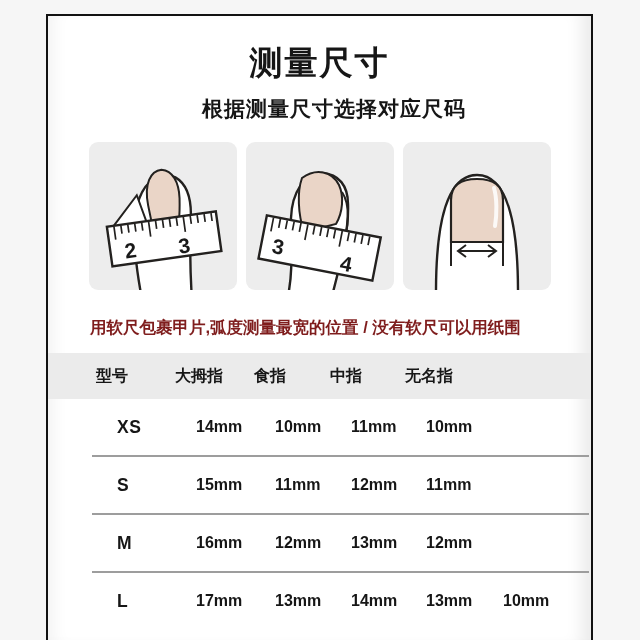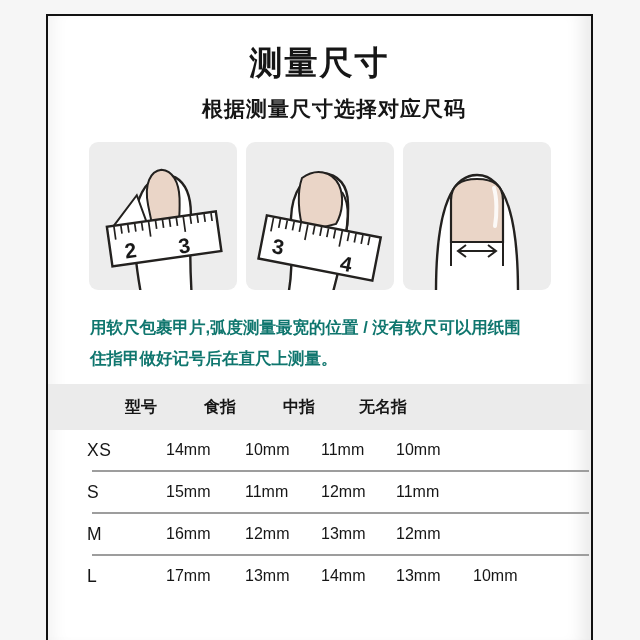--- a/index.html
+++ b/index.html
@@ -30,33 +30,33 @@
     width:148px;height:148px;background:#ededed;border-radius:9px;
     overflow:hidden;flex:0 0 auto;
   }
   .tile svg{display:block;width:148px;height:148px;}
   .tape-num{
     font-family:"Liberation Sans","DejaVu Sans",sans-serif;
     font-size:21px;font-weight:700;fill:#191919;
   }
   .instructions{
     margin:22px 38px 0 42px;
-    font-size:16.5px;line-height:31px;font-weight:700;color:#0f766e;
+    font-size:16.5px;line-height:31px;font-weight:700;color:#7f1d1d;
   }
   .instructions .line{white-space:nowrap;}
   .thead{
     margin-top:10px;height:46px;background:#ebebeb;
     display:grid;grid-template-columns:79px 79px 76px 75px 77px 1fr;
-    padding-left:77px;align-items:center;
+    padding-left:48px;align-items:center;
     font-size:16px;font-weight:700;
   }
   .trow{
     display:grid;grid-template-columns:79px 79px 76px 75px 77px 1fr;
-    padding-left:39px;align-items:center;height:40px;
-    font-size:16px;font-weight:400;
+    padding-left:69px;align-items:center;height:56px;
+    font-size:16px;font-weight:700;
   }
   .trow .size{font-size:17.5px;letter-spacing:.5px;}
   .sep{height:2px;background:#9d9d9d;margin:0 2px 0 44px;}
   .cell{text-align:left;}
 </style>
 </head>
 <body>
 
 <div class="card">
 
@@ -107,26 +107,26 @@
           <path d="M55,109 H93"></path>
           <path d="M63,103 L55,109 L63,115"></path>
           <path d="M85,103 L93,109 L85,115"></path>
         </g>
       </svg>
     </div>
   </div>
 
   <p class="instructions">
     <span class="line">用软尺包裹甲片,弧度测量最宽的位置 / 没有软尺可以用纸围</span><br>
-    <span class="line">住指甲做好记号后在直尺上测量。</span>
   </p>
 
   <div>
     <div class="thead">
       <div class="cell">型号</div>
+      <div class="cell">大拇指</div>
       <div class="cell">食指</div>
       <div class="cell">中指</div>
       <div class="cell">无名指</div>
     </div>
 
     <div class="trow">
       <div class="cell size">XS</div>
       <div class="cell">14mm</div>
       <div class="cell">10mm</div>
       <div class="cell">11mm</div>

